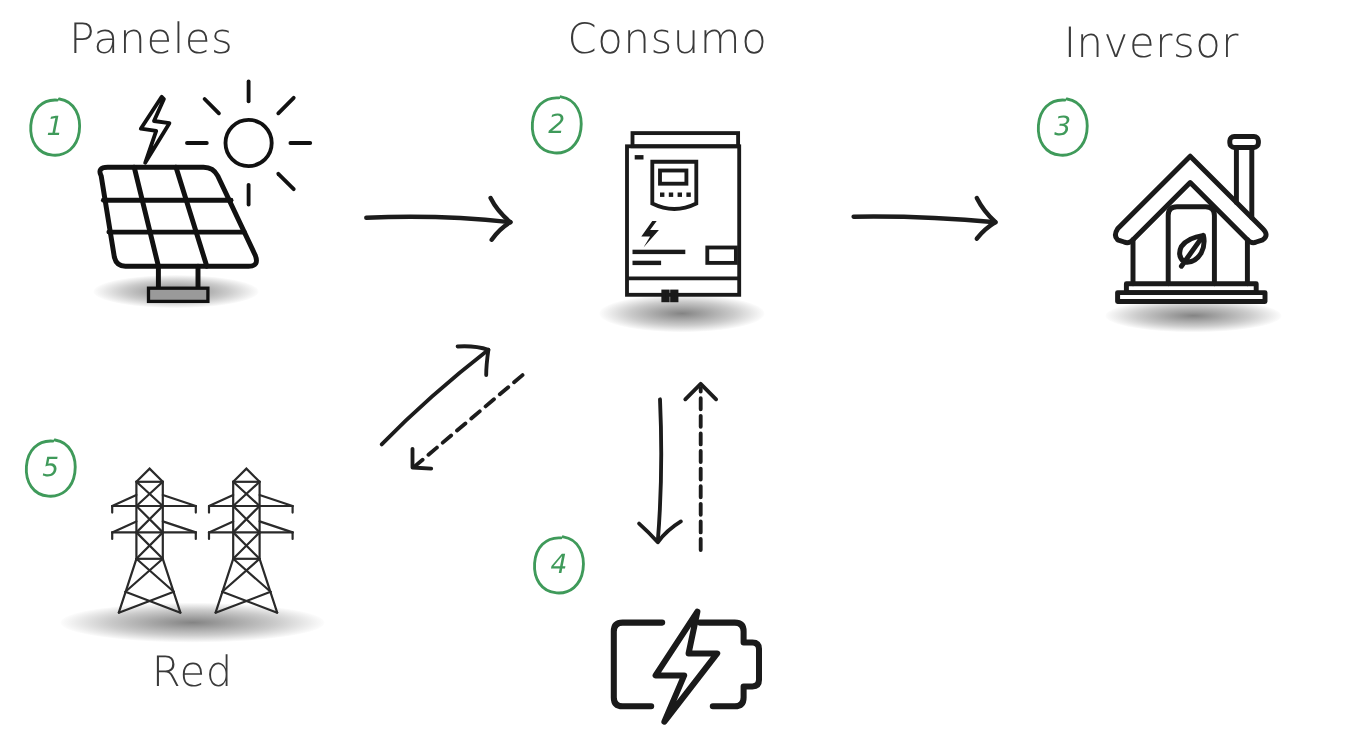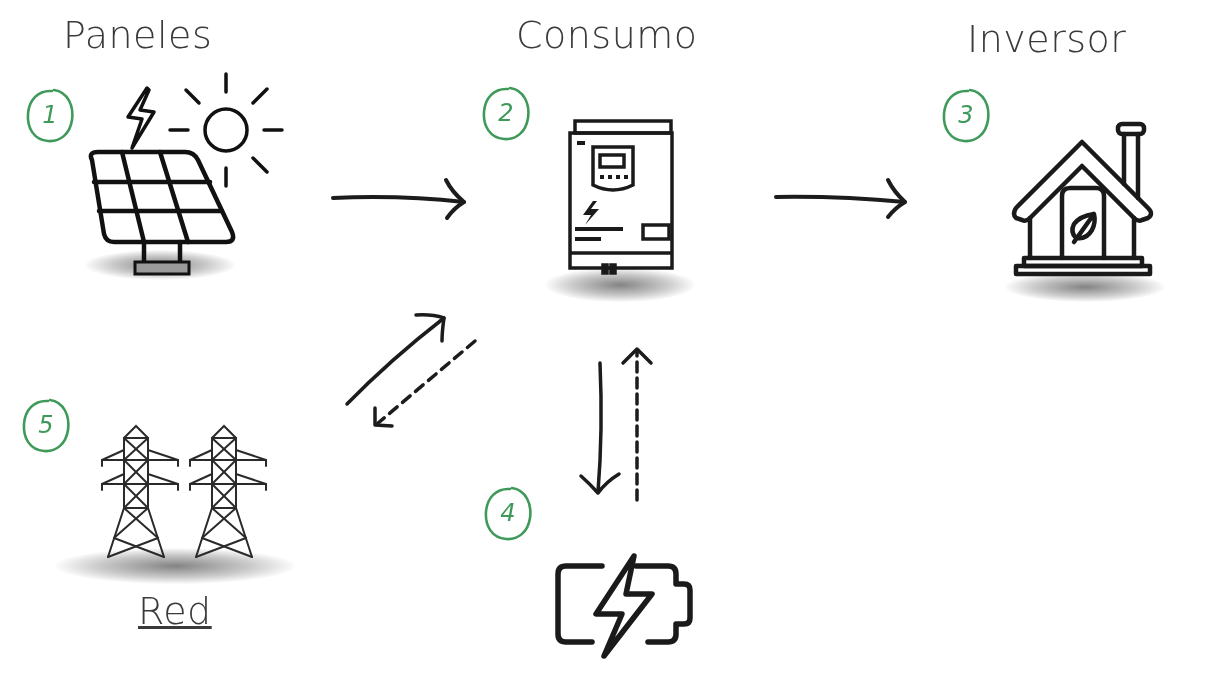--- a/index.html
+++ b/index.html
@@ -11,21 +11,21 @@
   .shadow { position: absolute; border-radius: 50%; background: radial-gradient(ellipse at center, rgba(90,90,90,0.75) 0%, rgba(140,140,140,0.45) 45%, rgba(255,255,255,0) 72%); }
   .icon { position: absolute; }
   .arrow { position: absolute; left: 0; top: 0; }
 </style>
 </head>
 <body>
 
 <div class="label" style="left:63px; top:16px;">Paneles</div>
 <div class="label" style="left:516px; top:16px;">Consumo</div>
 <div class="label" style="left:967px; top:20px;">Inversor</div>
-<div class="label" style="left:138px; top:592px;text-decoration:underline;">Red</div>
+<div class="label" style="left:138px; top:592px;">Red</div>
 
 <div class="badge" style="left:24px; top:86px;">
   <svg width="52" height="58" viewBox="0 0 52 58">
       <path d="M30 4 C44 6 50 20 48 34 C46 48 36 56 24 55 C10 54 3 42 4 28 C5 14 14 4 28 5" fill="none" stroke="#3f9a5a" stroke-width="2.6" stroke-linecap="round"></path>
     </svg>
   <span>1</span>
 </div>
 <div class="badge" style="left:480px; top:84px;">
   <svg width="52" height="58" viewBox="0 0 52 58">
       <path d="M30 4 C44 6 50 20 48 34 C46 48 36 56 24 55 C10 54 3 42 4 28 C5 14 14 4 28 5" fill="none" stroke="#3f9a5a" stroke-width="2.6" stroke-linecap="round"></path>

